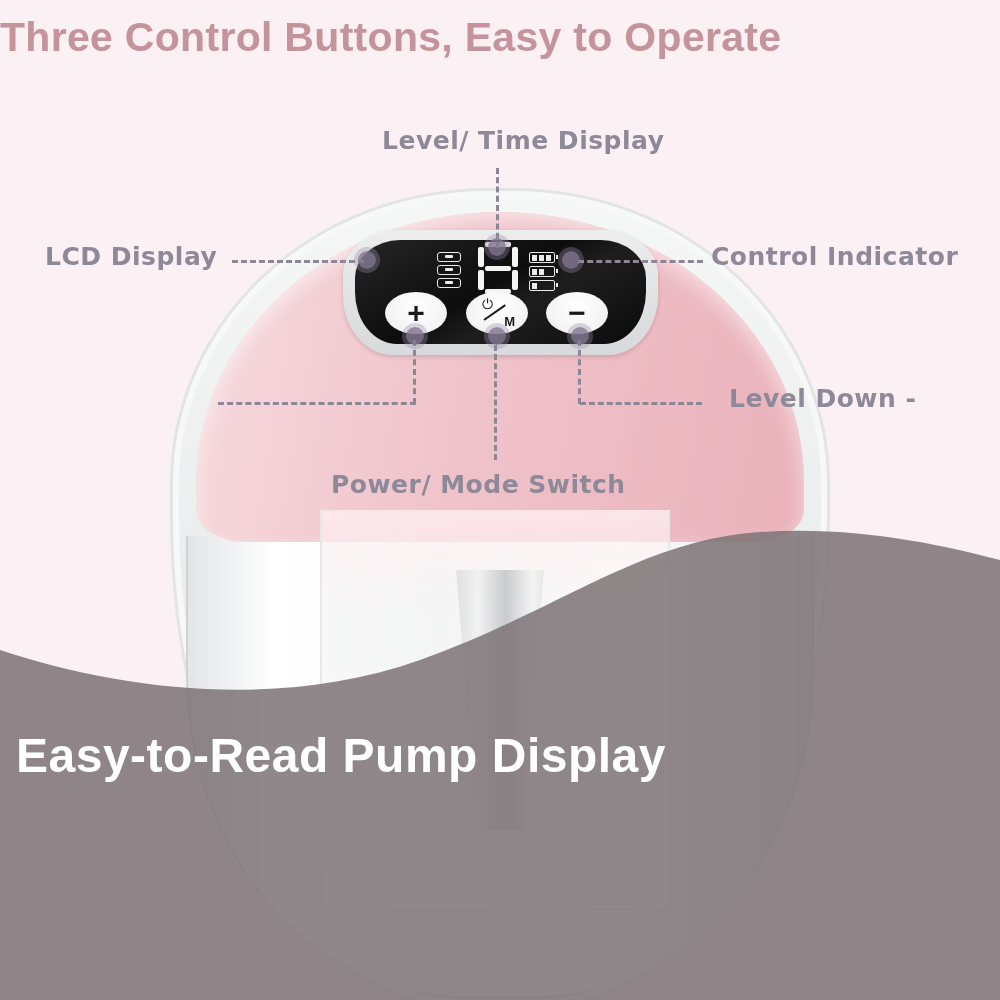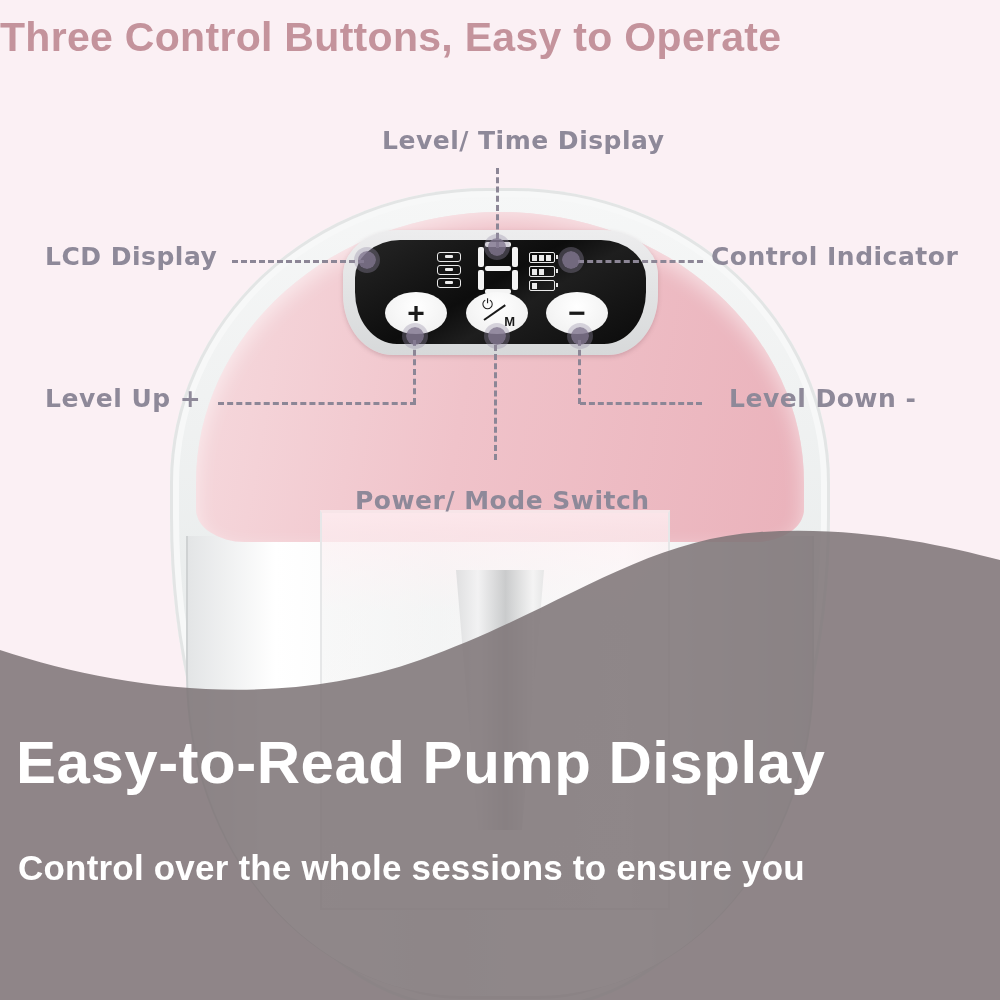--- a/index.html
+++ b/index.html
@@ -106,21 +106,21 @@
       font-family: "DejaVu Sans", sans-serif; font-weight: bold;
       font-size: 25px; color: #8e8999; white-space: nowrap; letter-spacing: 0.5px;
     }
 
     
     .wave { position: absolute; left: 0; top: 0; width: 1000px; height: 1000px; pointer-events: none; }
 
     .headline {
       position: absolute; left: 16px; top: 728px;
       font-family: "Liberation Sans", sans-serif; font-weight: bold;
-      font-size: 60px; color: #ffffff; white-space: nowrap; letter-spacing: 0.5px;
+      font-size: 48px; color: #ffffff; white-space: nowrap; letter-spacing: 0.5px;
     }
     .subtext {
       position: absolute; left: 18px; width: 975px;
       font-family: "Liberation Sans", sans-serif; font-weight: bold;
       font-size: 35px; color: #ffffff; white-space: nowrap; letter-spacing: 0.2px;
     }
   </style>
 </head>
 <body>
 
@@ -189,34 +189,32 @@
   <div class="dot" style="left:488px;top:238px;"></div>
 
   <div class="callout" style="left:45px;top:242px;">LCD Display</div>
   <div class="hline" style="left:232px;top:260px;width:132px;"></div>
   <div class="dot" style="left:358px;top:251px;"></div>
 
   <div class="callout" style="left:711px;top:242px;">Control Indicator</div>
   <div class="hline" style="left:578px;top:260px;width:125px;"></div>
   <div class="dot" style="left:562px;top:251px;"></div>
 
-  <div class="callout" style="left:45px;top:384px;">Level Up +</div>
   <div class="hline" style="left:218px;top:402px;width:198px;"></div>
   <div class="vline" style="left:413px;top:340px;height:64px;"></div>
   <div class="dot" style="left:406px;top:327px;"></div>
 
   <div class="callout" style="left:729px;top:384px;">Level Down -</div>
   <div class="hline" style="left:580px;top:402px;width:122px;"></div>
   <div class="vline" style="left:578px;top:340px;height:64px;"></div>
   <div class="dot" style="left:571px;top:327px;"></div>
 
   <div class="dot" style="left:488px;top:327px;"></div>
   <div class="vline" style="left:494px;top:345px;height:115px;"></div>
-  <div class="callout" style="left:331px;top:486px;margin-left:24px;">Power/ Mode Switch</div>
+  <div class="callout" style="left:331px;top:470px;">Power/ Mode Switch</div>
 
   <svg class="wave" viewBox="0 0 1000 1000">
     <path d="M0,650 C120,690 280,710 420,660 C560,610 640,540 760,532 C860,526 940,545 1000,560 L1000,1000 L0,1000 Z" fill="#7d7376" fill-opacity="0.86"></path>
   </svg>
 
   <div class="headline">Easy-to-Read Pump Display</div>
-  <div class="subtext" style="top:848px;">Control over the whole sessions to ensure you</div>
 
 </div>
 
 </body></html>

